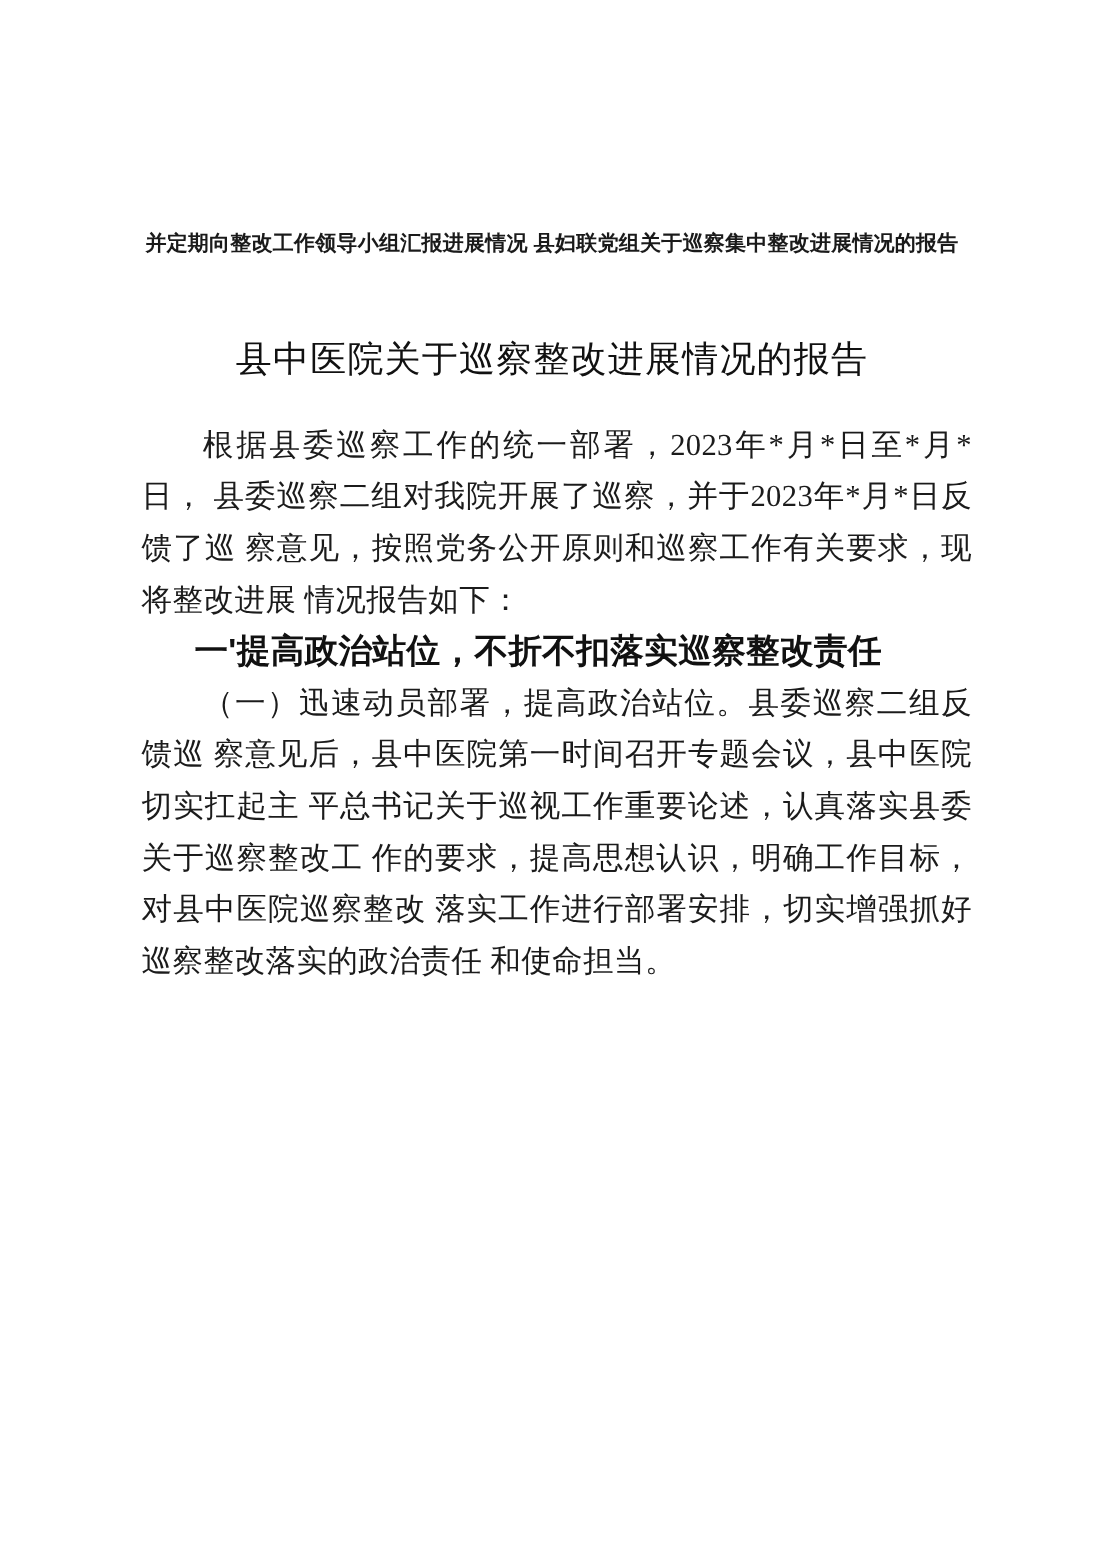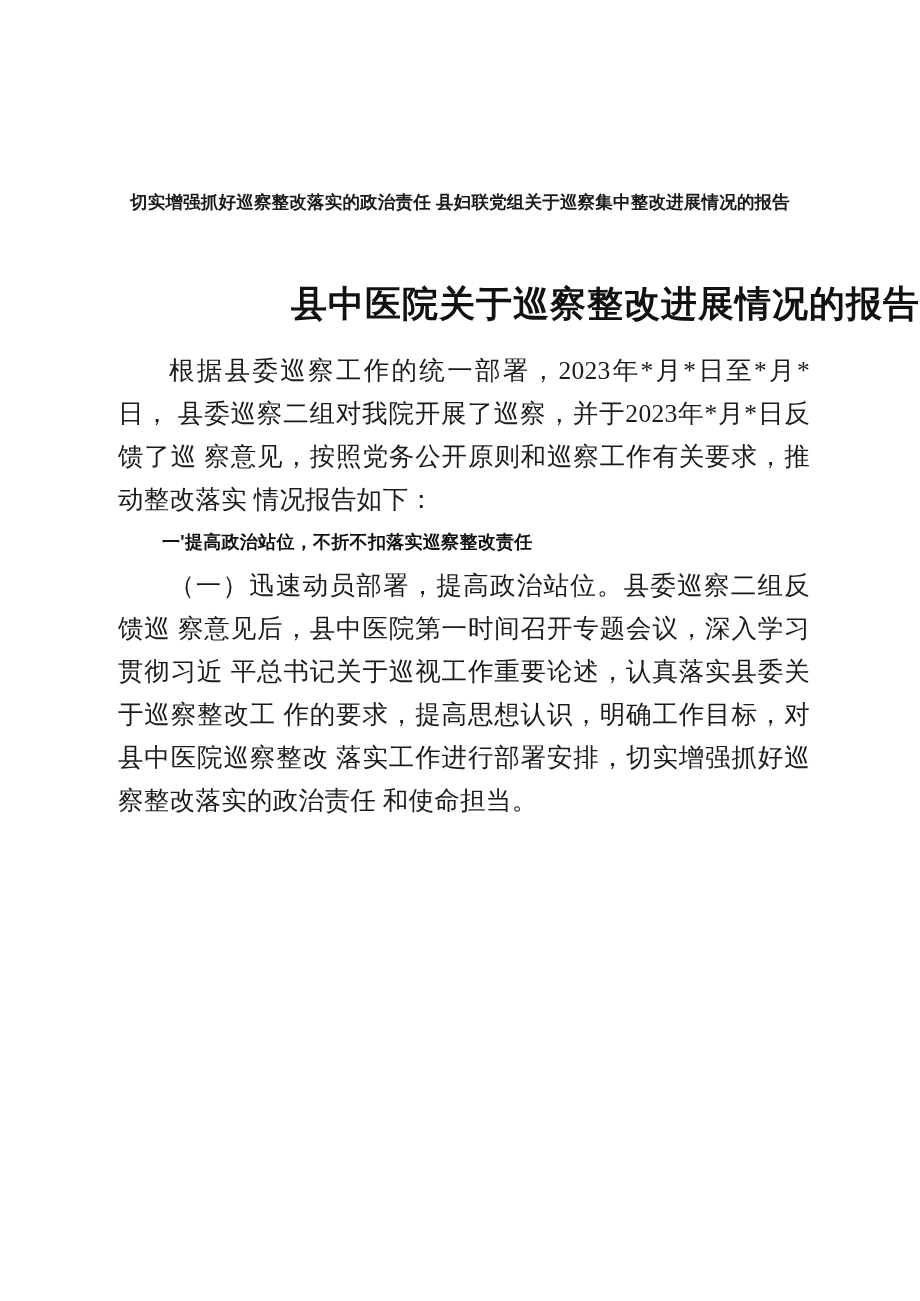--- a/index.html
+++ b/index.html
@@ -39,24 +39,24 @@
     white-space: nowrap;
     line-height: 24px;
   }
 
   
   .doc-title {
     position: absolute;
     left: 0;
     top: 259px;
     width: 920px;
-    text-align: right;
+    text-align: center;
     font-family: "Liberation Sans", "DejaVu Sans", sans-serif;
-    font-weight: bold;
-    font-size: 36px;
+    font-weight: normal;
+    font-size: 30px;
     letter-spacing: 1px;
     color: #111111;
     line-height: 42px;
     white-space: nowrap;
   }
 
   
   .body-block {
     position: absolute;
     left: 118px;
@@ -75,42 +75,42 @@
     text-indent: 51px;
     letter-spacing: 0.3px;
     word-break: break-all;
   }
 
   
   h2.section-heading {
     margin: 0;
     font-family: "Liberation Sans", "DejaVu Sans", sans-serif;
     font-weight: bold;
-    font-size: 18px;
+    font-size: 28px;
     line-height: 43px;
     color: #111111;
     text-indent: 44px;
     letter-spacing: 0.3px;
     white-space: nowrap;
   }
 </style>
 </head>
 <body>
 
 <div class="page">
 
-  <div class="doc-header">切实增强抓好巡察整改落实的政治责任 县妇联党组关于巡察集中整改进展情况的报告</div>
+  <div class="doc-header">并定期向整改工作领导小组汇报进展情况 县妇联党组关于巡察集中整改进展情况的报告</div>
 
   <h1 class="doc-title">县中医院关于巡察整改进展情况的报告</h1>
 
   <div class="body-block">
 
-    <p class="body-para">根据县委巡察工作的统一部署，2023年*月*日至*月*日， 县委巡察二组对我院开展了巡察，并于2023年*月*日反馈了巡 察意见，按照党务公开原则和巡察工作有关要求，推动整改落实 情况报告如下：</p>
+    <p class="body-para">根据县委巡察工作的统一部署，2023年*月*日至*月*日， 县委巡察二组对我院开展了巡察，并于2023年*月*日反馈了巡 察意见，按照党务公开原则和巡察工作有关要求，现将整改进展 情况报告如下：</p>
 
     <h2 class="section-heading">一'提高政治站位，不折不扣落实巡察整改责任</h2>
 
-    <p class="body-para">（一）迅速动员部署，提高政治站位。县委巡察二组反馈巡 察意见后，县中医院第一时间召开专题会议，深入学习贯彻习近 平总书记关于巡视工作重要论述，认真落实县委关于巡察整改工 作的要求，提高思想认识，明确工作目标，对县中医院巡察整改 落实工作进行部署安排，切实增强抓好巡察整改落实的政治责任 和使命担当。</p>
+    <p class="body-para">（一）迅速动员部署，提高政治站位。县委巡察二组反馈巡 察意见后，县中医院第一时间召开专题会议，县中医院切实扛起主 平总书记关于巡视工作重要论述，认真落实县委关于巡察整改工 作的要求，提高思想认识，明确工作目标，对县中医院巡察整改 落实工作进行部署安排，切实增强抓好巡察整改落实的政治责任 和使命担当。</p>
 
 
 
   </div>
 
 </div>
 
 </body></html>

